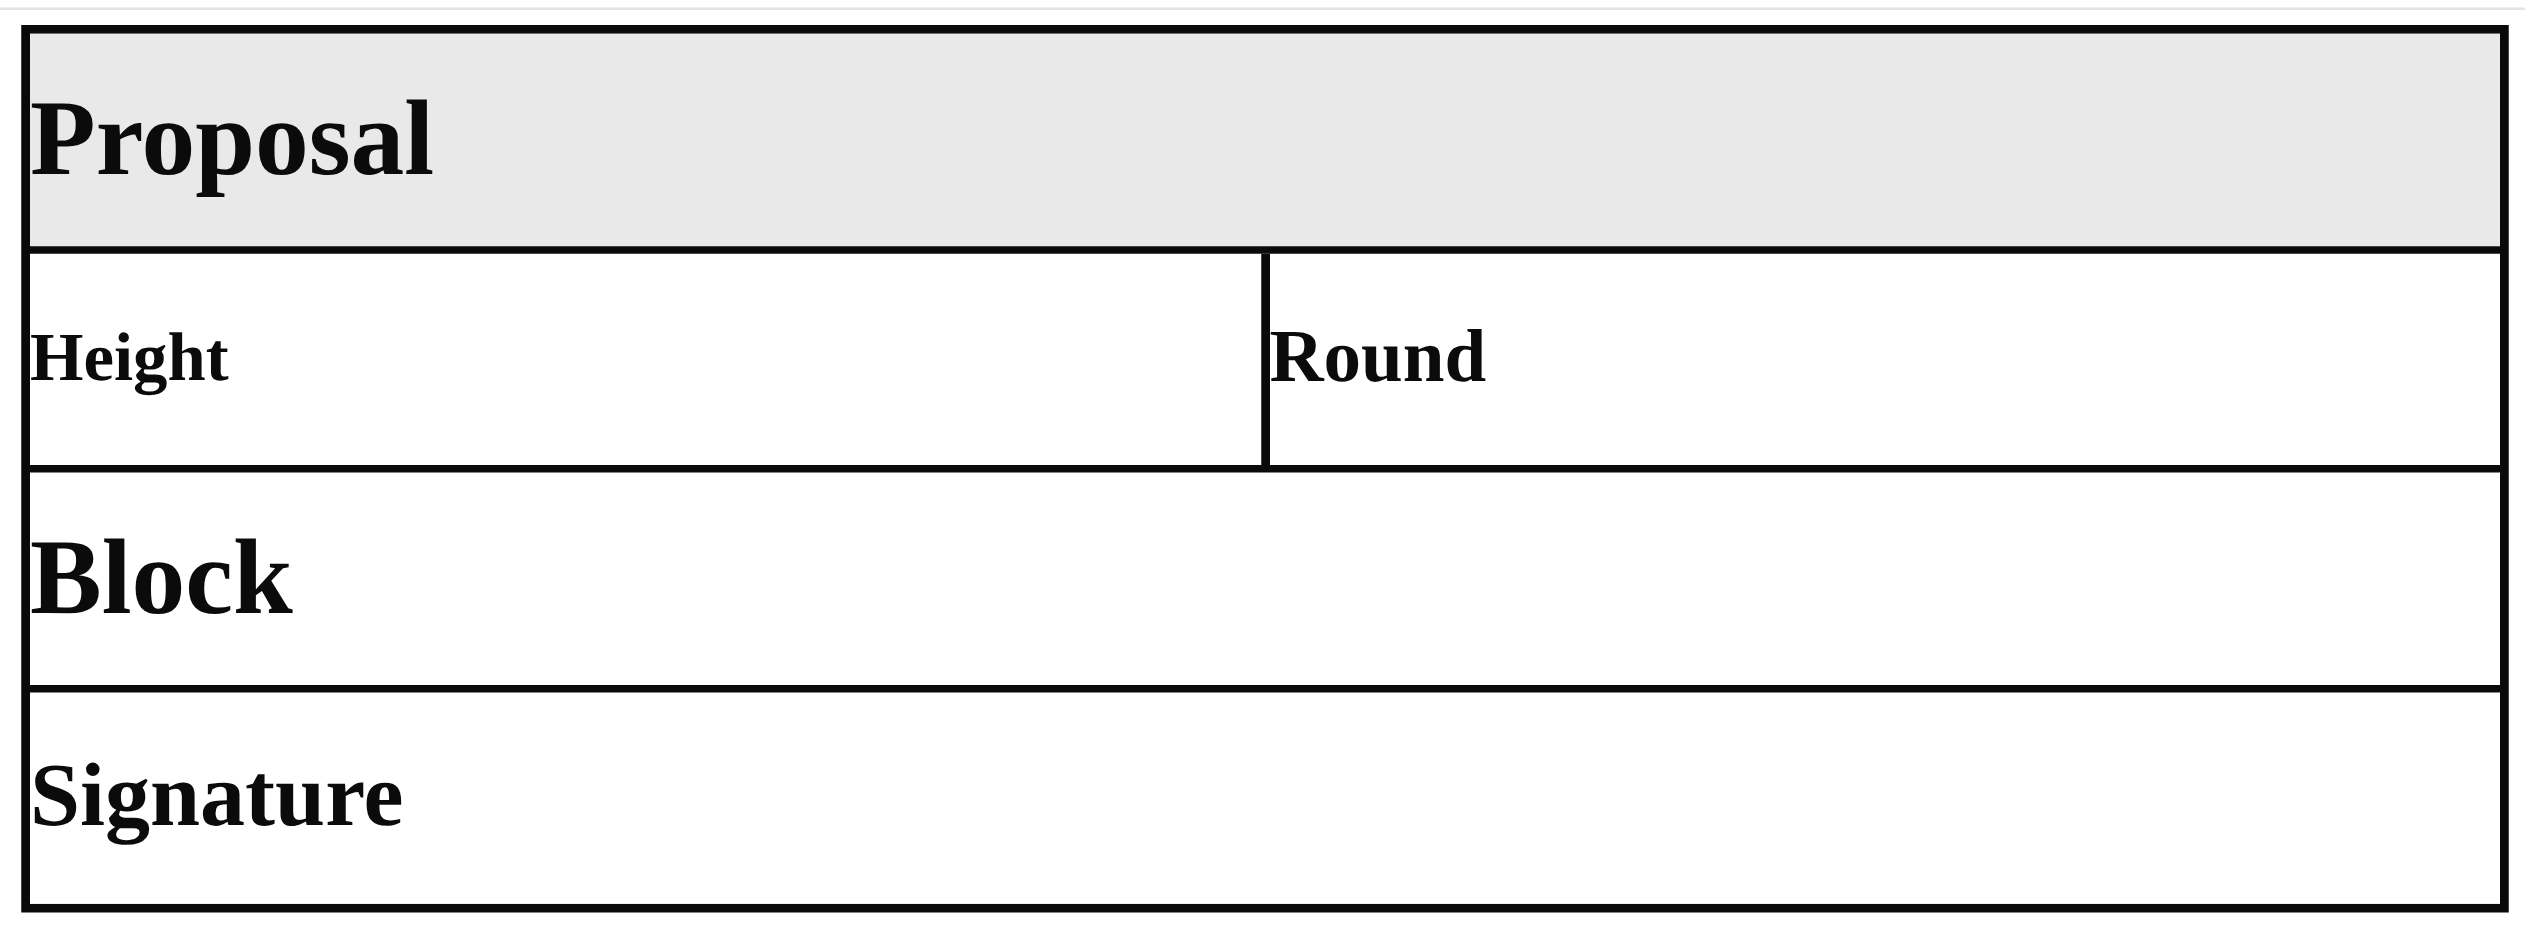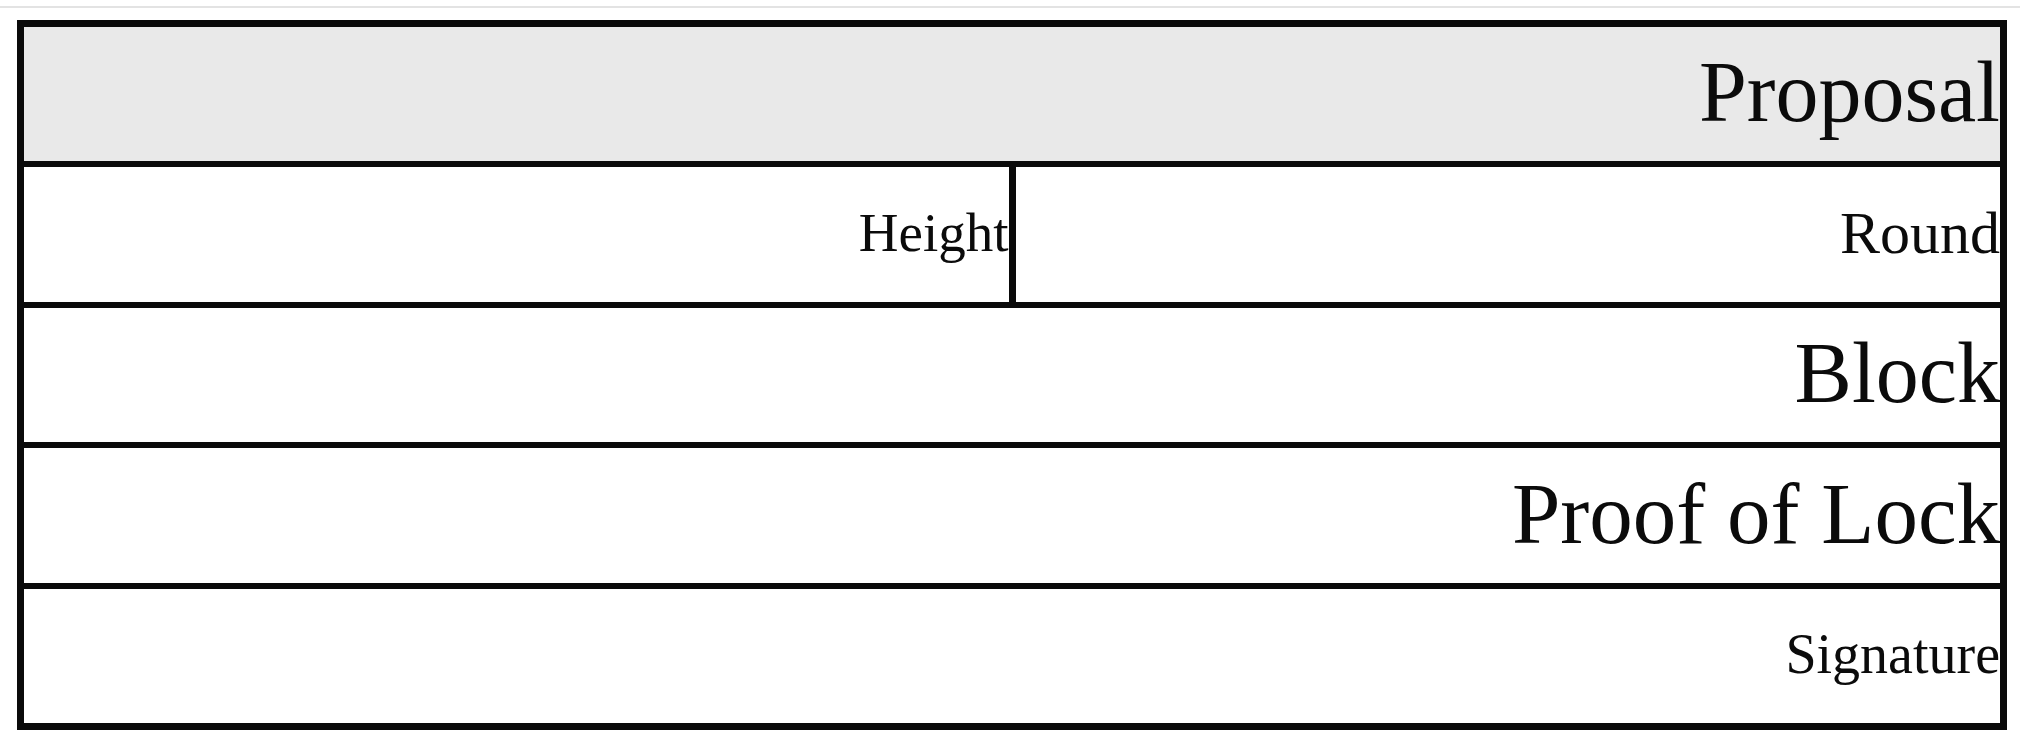--- a/index.html
+++ b/index.html
@@ -48,37 +48,38 @@
     border-top: 6px solid #0a0a0a;
   }
   .row.header-row {
     background: #e9e9e9;
   }
   .cell {
     flex: 1 1 0;
     height: 100%;
     display: flex;
     align-items: center;
-    justify-content: flex-end;
+    justify-content: flex-start;
     min-width: 0;
+    font-weight: bold;
   }
   .cell.divided {
     border-right: 7px solid #0a0a0a;
   }
   .lbl {
     line-height: 1;
     white-space: nowrap;
     transform: translateY(-2px);
   }
   .lbl-proposal  { font-size: 86px; }
   .lbl-height    { font-size: 55px; }
   .lbl-round     { font-size: 60px; }
   .lbl-block     { font-size: 86px; }
   .lbl-proof     { font-size: 87px; }
-  .lbl-signature { font-size: 56px; }
+  .lbl-signature { font-size: 72px; }
 </style>
 </head>
 <body>
 
 <div class="top-artifact"></div>
 
 <div class="struct-table">
 
   <div class="row header-row">
     <div class="cell">
@@ -94,25 +95,20 @@
       <span class="lbl lbl-round">Round</span>
     </div>
   </div>
 
   <div class="row">
     <div class="cell">
       <span class="lbl lbl-block">Block</span>
     </div>
   </div>
 
-  <div class="row">
-    <div class="cell">
-      <span class="lbl lbl-proof">Proof of Lock</span>
-    </div>
-  </div>
 
   <div class="row">
     <div class="cell">
       <span class="lbl lbl-signature">Signature</span>
     </div>
   </div>
 
 </div>
 
 </body></html>

